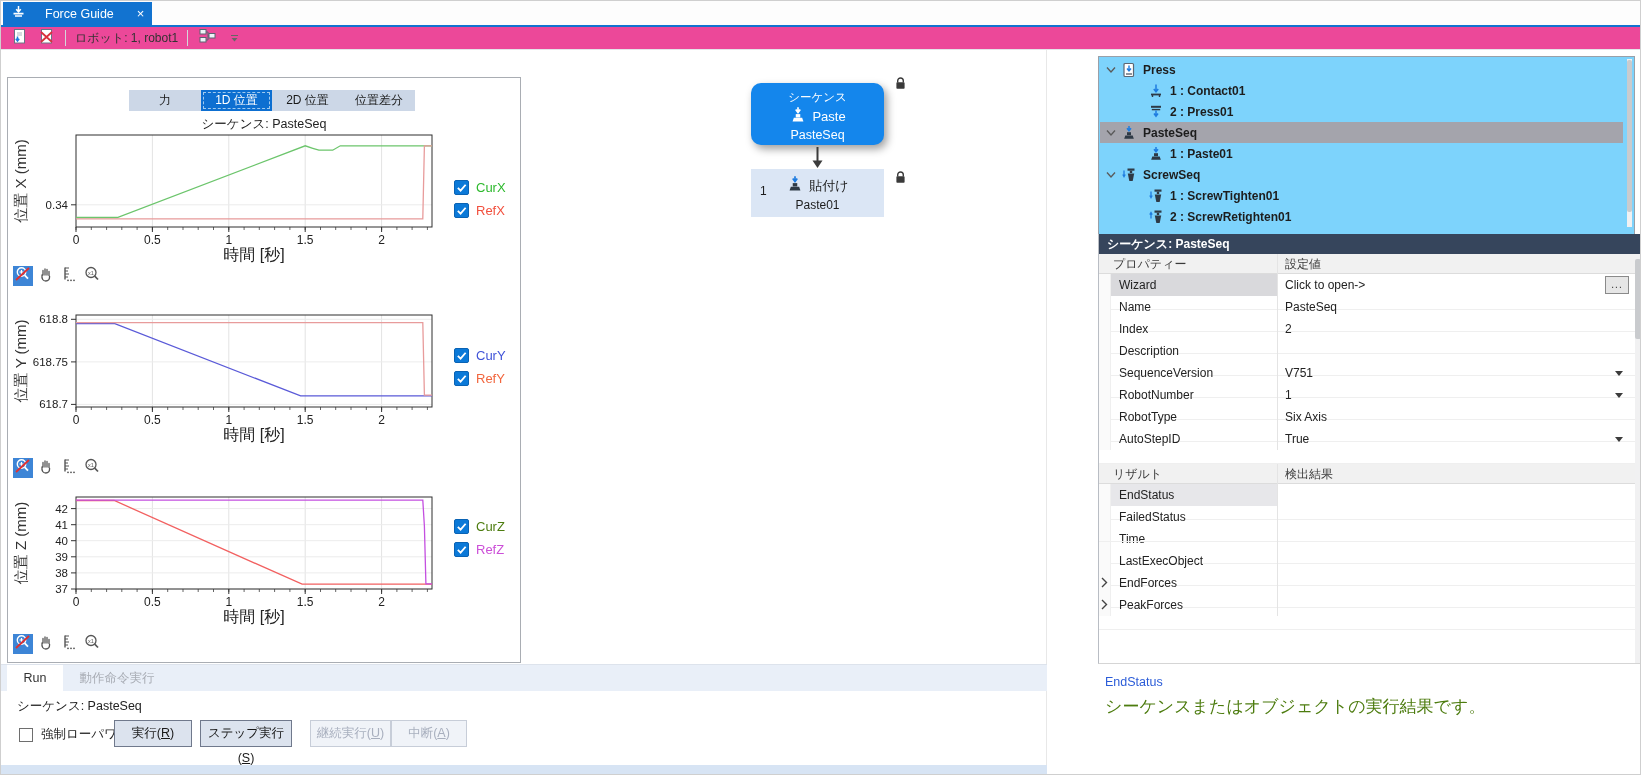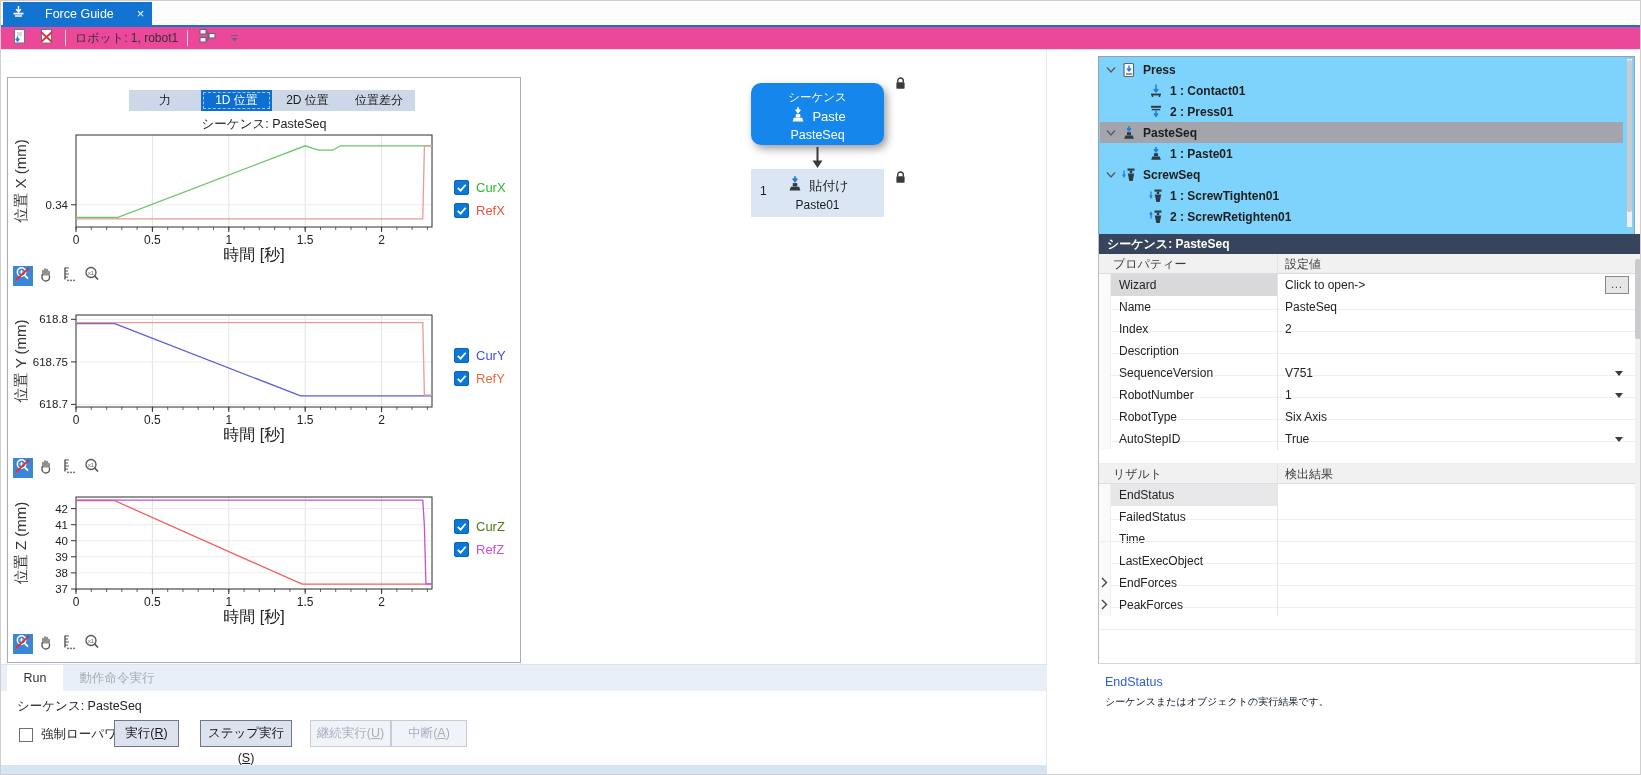--- a/index.html
+++ b/index.html
@@ -82,21 +82,21 @@
   .lbl-hi1 { position:absolute; left:12px; top:0; width:166px; height:22px; background:#d9d9dc; }
   .lbl-hi2 { position:absolute; left:12px; top:0; width:166px; height:22px; background:#e7e7ea; }
   .vline { position:absolute; width:1px; background:#e4e4e4; }
   .ellipsis-btn { position:absolute; left:506px; top:2px; width:24px; height:18px; background:#e6e6e6; border:1px solid #8a8a8a;
                   font-size:10px; line-height:15px; text-align:center; color:#333; cursor:pointer; letter-spacing:1px; }
   .dd-arrow { position:absolute; left:516px; top:9px; width:0; height:0; border-left:4.5px solid transparent;
               border-right:4.5px solid transparent; border-top:5px solid #3c3c3c; cursor:pointer; }
   .sbar { position:absolute; background:#f1f1f2; }
   .sthumb { position:absolute; background:#c9cbce; border-radius:2px; }
   .desc-title { position:absolute; left:1104px; top:674px; font-size:12.5px; color:#2b5cd8; }
-  .desc-text  { position:absolute; left:1104px; top:694px; font-size:10px; color:#0f172a; }
+  .desc-text  { position:absolute; left:1104px; top:694px; font-size:17px; color:#4d7c0f; }
 </style>
 </head>
 <body>
 
 <div class="window">
 
   <div class="tabbar">
     <div class="doc-tab">
       <span id="fgIcon"><svg width="15" height="15" viewBox="0 0 15 15">
             <path d="M7.5 1v5.2M5.2 4.2L7.5 6.8 9.8 4.2" stroke="#fff" stroke-width="1.5" fill="none"></path>
@@ -504,21 +504,21 @@
   <div class="runstrip" id="runtabs">
       <div class="run-tab" style="left: 6px; width: 56px; background: rgb(255, 255, 255); color: rgb(51, 51, 51);">Run</div>
       <div class="run-tab" style="left: 64px; width: 104px; background: transparent; color: rgb(169, 173, 181);">動作命令実行</div>
     </div>
   <div class="runseq">シーケンス: PasteSeq</div>
   <label class="lowpower">
     <span class="cb"></span>
     <span>強制ローパワー</span>
   </label>
   <div id="runbuttons">
-      <div class="btn" style="left: 113px; width: 65px;">実行(<u>R</u>)</div>
+      <div class="btn" style="left: 113px; width: 78px;">実行(<u>R</u>)</div>
       <div class="btn" style="left: 199px; width: 92px;">ステップ実行(<u>S</u>)</div>
       <div class="btn disabled" style="left: 309px; width: 81px;">継続実行(<u>U</u>)</div>
       <div class="btn disabled" style="left: 390px; width: 76px;">中断(<u>A</u>)</div>
     </div>
   <div class="bottomstrip"></div>
 
   <div class="tree" id="tree">
       <div class="tree-row" style="top: 2px; width: 530px;">
         <span style="margin-left: 6px; width: 12px; display: inline-flex;">
           <svg width="10" height="8" viewBox="0 0 10 8">

